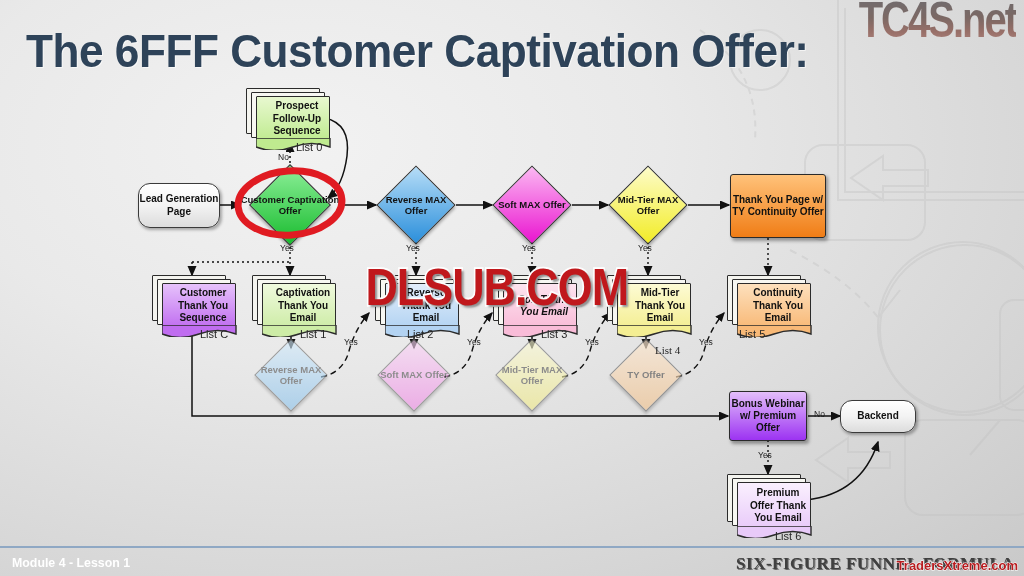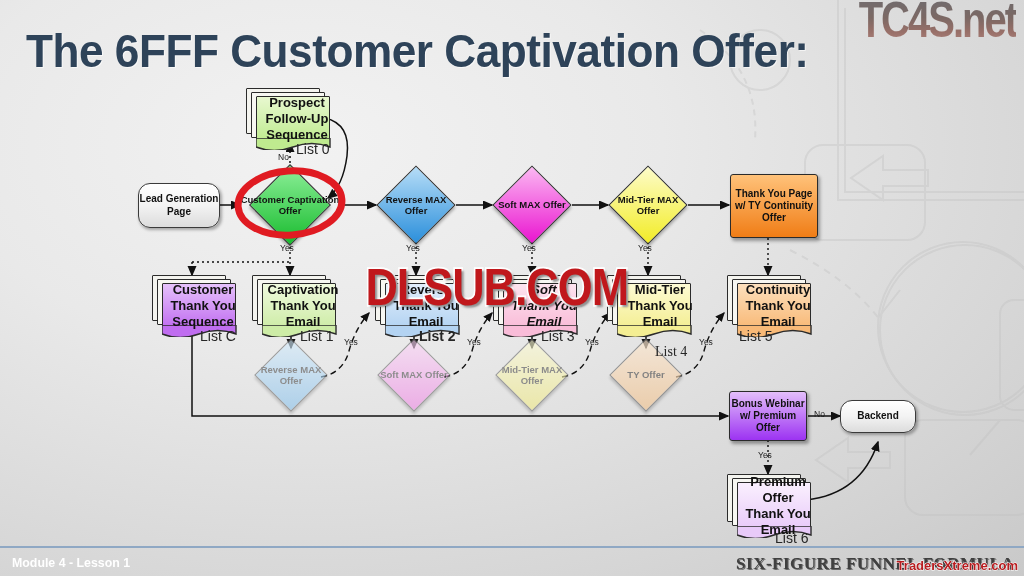--- a/index.html
+++ b/index.html
@@ -91,24 +91,24 @@
   .doc .sheet {
     position:absolute; border:1.5px solid #2b2b2b;
     border-radius:1px;
   }
   .doc .s3 { left:0;   top:0;   background:#f4f4ef; }
   .doc .s2 { left:5px; top:4px; background:#f7f7f2; }
   .doc .s1 { left:10px; top:8px; }
   .doc .lbl {
     position:absolute; left:10px; top:8px; right:0;
     display:flex; align-items:center; justify-content:center; text-align:center;
-    font-size:13px; font-weight:bold; color:#111; line-height:1.25; z-index:3;margin-left:8px;
+    font-size:10px; font-weight:bold; color:#111; line-height:1.25; z-index:3;margin-left:8px;
   }
   .listlbl {
-    position:absolute; font-size:14px; color:#262626; white-space:nowrap; z-index:25;
+    position:absolute; font-size:11px; color:#262626; white-space:nowrap; z-index:25;
   }
 
   .edgelbl {
     position:absolute; font-size:8.5px; color:#1c1c1c; white-space:nowrap; z-index:30;
   }
 
   svg.wires { position:absolute; inset:0; width:1024px; height:576px; z-index:10; pointer-events:none; }
   svg.annot { position:absolute; inset:0; width:1024px; height:576px; z-index:40; pointer-events:none; }
 
   
@@ -259,21 +259,21 @@
   <div class="dia" style="left:492px;top:177px;width:80px;height:56px;">
     <div class="shape" style="width:56px;height:56px;background:linear-gradient(135deg,#fbb8f2,#ea15d0);"></div>
     <div class="lbl">Soft MAX Offer</div>
   </div>
 
   <div class="dia" style="left:608px;top:177px;width:80px;height:56px;">
     <div class="shape" style="width:56px;height:56px;background:linear-gradient(135deg,#fdfcc9,#f2ec27);"></div>
     <div class="lbl">Mid-Tier MAX Offer</div>
   </div>
 
-  <div class="node rect" style="left:730px;top:174px;width:88px;height:64px;background:linear-gradient(180deg,#ffc27a,#f07d16);">Thank You Page w/ TY Continuity Offer</div>
+  <div class="node rect" style="left:730px;top:174px;width:96px;height:64px;background:linear-gradient(180deg,#ffc27a,#f07d16);">Thank You Page w/ TY Continuity Offer</div>
 
   <div class="doc" style="left:152px;top:275px;width:84px;height:56px;">
     <div class="sheet s3" style="width:74px;height:46px;"></div>
     <div class="sheet s2" style="width:74px;height:46px;"></div>
     <div class="sheet s1" style="width:74px;height:46px;background:linear-gradient(180deg,#e6c2fb,#c06df0);"></div>
     <svg style="position:absolute;left:10px;top:50px;width:76px;height:12px;">
       <path d="M0,0 L0,9 q 18,7 37,0 q 19,-7 37,0 L74,0 z" fill="#c06df0" stroke="#2b2b2b" stroke-width="1.4"></path>
     </svg>
     <div class="lbl" style="height:46px;">Customer Thank You Sequence</div>
   </div>
@@ -292,21 +292,21 @@
 
   <div class="doc" style="left:375px;top:275px;width:84px;height:56px;text-decoration:underline;">
     <div class="sheet s3" style="width:74px;height:46px;"></div>
     <div class="sheet s2" style="width:74px;height:46px;"></div>
     <div class="sheet s1" style="width:74px;height:46px;background:linear-gradient(180deg,#e2eefb,#b3d3f2);"></div>
     <svg style="position:absolute;left:10px;top:50px;width:76px;height:12px;">
       <path d="M0,0 L0,9 q 18,7 37,0 q 19,-7 37,0 L74,0 z" fill="#b3d3f2" stroke="#2b2b2b" stroke-width="1.4"></path>
     </svg>
     <div class="lbl" style="height:46px;">Reverse Thank You Email</div>
   </div>
-  <div class="listlbl" style="left:419px;top:328px;font-weight:bold;">List 2</div>
+  <div class="listlbl" style="left:407px;top:328px;">List 2</div>
 
   <div class="doc" style="left:493px;top:275px;width:84px;height:56px;">
     <div class="sheet s3" style="width:74px;height:46px;"></div>
     <div class="sheet s2" style="width:74px;height:46px;"></div>
     <div class="sheet s1" style="width:74px;height:46px;background:linear-gradient(180deg,#fde4ef,#f9bcd8);"></div>
     <svg style="position:absolute;left:10px;top:50px;width:76px;height:12px;">
       <path d="M0,0 L0,9 q 18,7 37,0 q 19,-7 37,0 L74,0 z" fill="#f9bcd8" stroke="#2b2b2b" stroke-width="1.4"></path>
     </svg>
     <div class="lbl" style="height:46px;font-style:italic;">Soft Thank You Email</div>
   </div>

